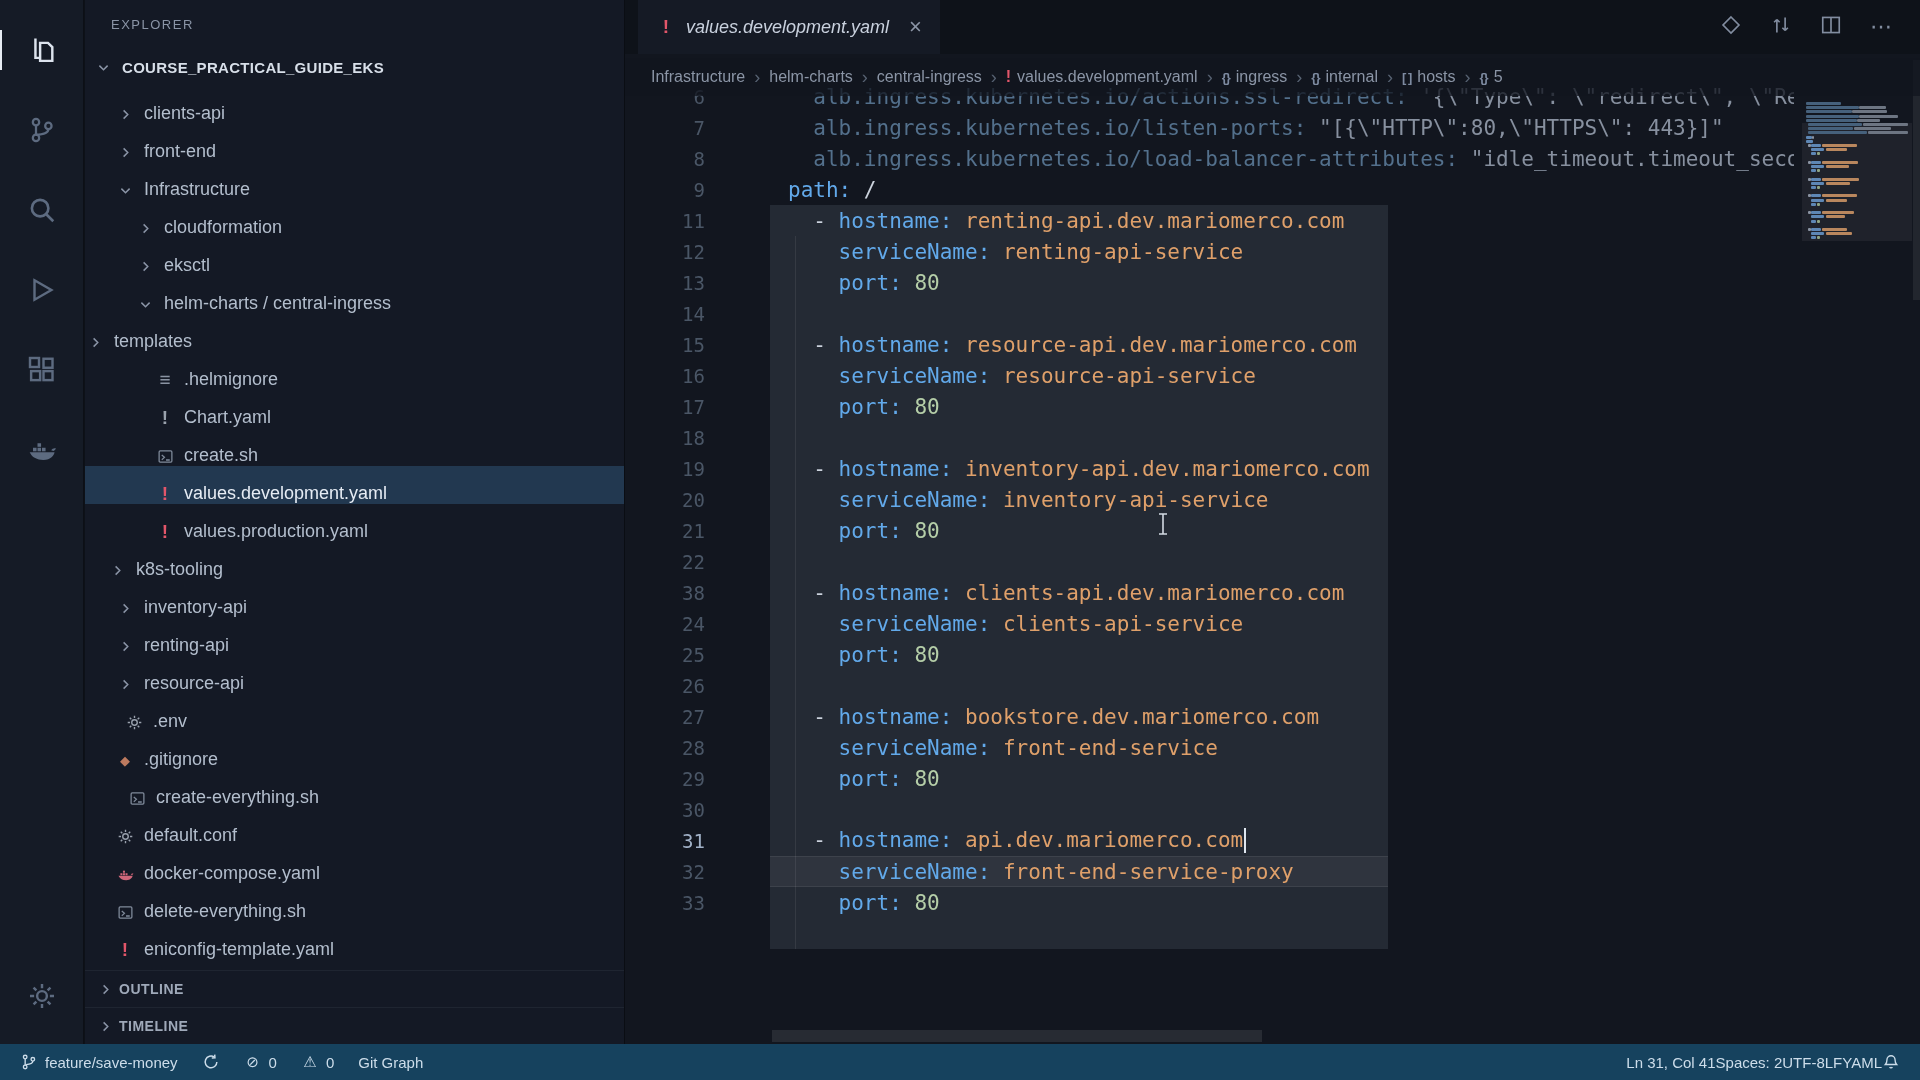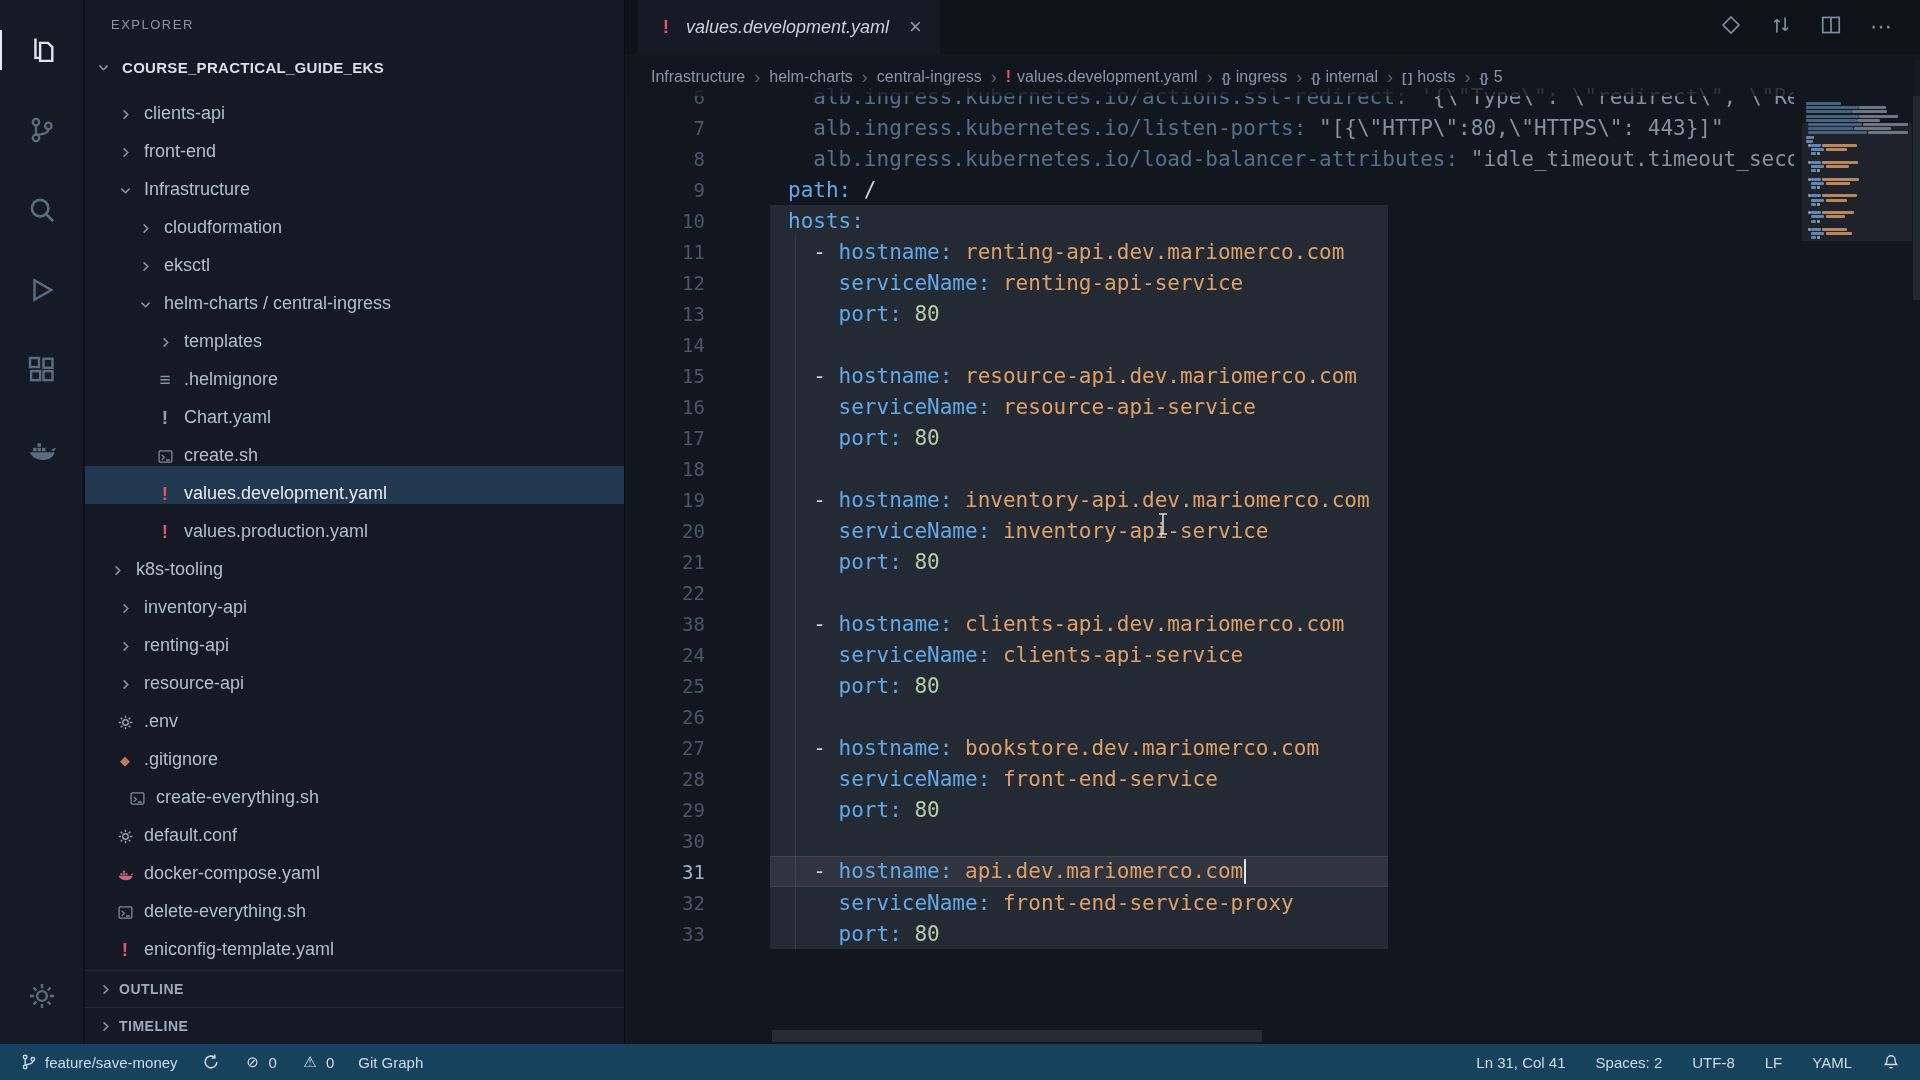--- a/index.html
+++ b/index.html
@@ -77,21 +77,21 @@
   .mm-bar span{height:3px;border-radius:1px}
   #mm-slider{position:absolute;left:0;right:0;background:rgba(255,255,255,.055)}
   #vscroll{position:absolute;right:0;top:60px;width:7px;height:240px;background:rgba(255,255,255,.07);z-index:4}
   #hscroll{position:absolute;left:147px;bottom:2px;width:490px;height:12px;background:rgba(255,255,255,.09);z-index:4}
 
   #mouse-cursor{position:absolute;left:531px;top:512px;z-index:9;opacity:.95}
 
   
   #status-bar{position:absolute;left:0;right:0;bottom:0;height:36px;background:#16425e;display:flex;align-items:center;padding:0 20px;font-size:15px;color:#cdddea;z-index:10}
   #sb-left{display:flex;align-items:center;gap:24px}
-  #sb-right{margin-left:auto;display:flex;align-items:center;gap:30px}
+  #sb-right{margin-left:auto;display:flex;align-items:center;}
   .sb-item{display:flex;align-items:center;gap:7px;white-space:nowrap}
   .sb-item .icon{width:18px;height:18px;font-size:15px}
 </style>
 </head>
 <body>
 
 <div id="activity-bar">
   <div id="ab-items">
       <div class="ab-item active">
         <span class="icon ">
@@ -213,21 +213,21 @@
         <span class="lbl">eksctl</span>
       </div>
       <div class="row" style="padding-left:50px">
         <span class="tw open">
           <svg viewBox="0 0 16 16" fill="none" stroke="currentColor" stroke-width="1.6">
             <path d="M6 3.6L10.4 8 6 12.4"></path>
           </svg>
         </span>
         <span class="lbl">helm-charts / central-ingress</span>
       </div>
-      <div class="row" style="padding-left:70px">
+      <div class="row" style="">
         <span class="tw">
           <svg viewBox="0 0 16 16" fill="none" stroke="currentColor" stroke-width="1.6">
             <path d="M6 3.6L10.4 8 6 12.4"></path>
           </svg>
         </span>
         <span class="lbl">templates</span>
       </div>
       <div class="row" style="padding-left:70px">
         <span class="fi fi-ignore">≡</span>
         <span class="lbl">.helmignore</span>
@@ -278,21 +278,21 @@
         <span class="lbl">renting-api</span>
       </div>
       <div class="row" style="padding-left:30px">
         <span class="tw">
           <svg viewBox="0 0 16 16" fill="none" stroke="currentColor" stroke-width="1.6">
             <path d="M6 3.6L10.4 8 6 12.4"></path>
           </svg>
         </span>
         <span class="lbl">resource-api</span>
       </div>
-      <div class="row" style="padding-left:30px">
+      <div class="row" style="padding-left:39px">
         <span class="fi fi-gear">
           <svg viewBox="0 0 16 16" fill="none" stroke="currentColor" stroke-width="1.3">
             <circle cx="8" cy="8" r="2.6"></circle>
             <path d="M8 1.6v2.2M8 12.2v2.2M1.6 8h2.2M12.2 8h2.2M3.5 3.5L5 5M11 11l1.5 1.5M12.5 3.5L11 5M5 11l-1.5 1.5"></path>
           </svg>
         </span>
         <span class="lbl">.env</span>
       </div>
       <div class="row" style="padding-left:30px">
         <span class="fi fi-git">◆</span>
@@ -445,24 +445,20 @@
       </div>
       <div class="line">
         <span class="ln">8</span>
         <span class="lc"><span class="tk-p">  </span><span class="tk-kd">alb.ingress.kubernetes.io/load-balancer-attributes:</span><span class="tk-p"> </span><span class="tk-sd">"idle_timeout.timeout_seconds=4000"</span></span>
       </div>
       <div class="line">
         <span class="ln">9</span>
         <span class="lc"><span class="tk-k">path:</span><span class="tk-p"> /</span></span>
       </div>
       <div class="line">
-        <span class="ln">10</span>
-        <span class="lc"><span class="tk-k">hosts:</span></span>
-      </div>
-      <div class="line">
         <span class="ln">11</span>
         <span class="lc"><span class="tk-p">  </span><span class="tk-d">- </span><span class="tk-k">hostname:</span><span class="tk-p"> </span><span class="tk-s">renting-api.dev.mariomerco.com</span></span>
       </div>
       <div class="line">
         <span class="ln">12</span>
         <span class="lc"><span class="tk-p">    </span><span class="tk-k">serviceName:</span><span class="tk-p"> </span><span class="tk-s">renting-api-service</span></span>
       </div>
       <div class="line">
         <span class="ln">13</span>
         <span class="lc"><span class="tk-p">    </span><span class="tk-k">port:</span><span class="tk-p"> </span><span class="tk-n">80</span></span>

